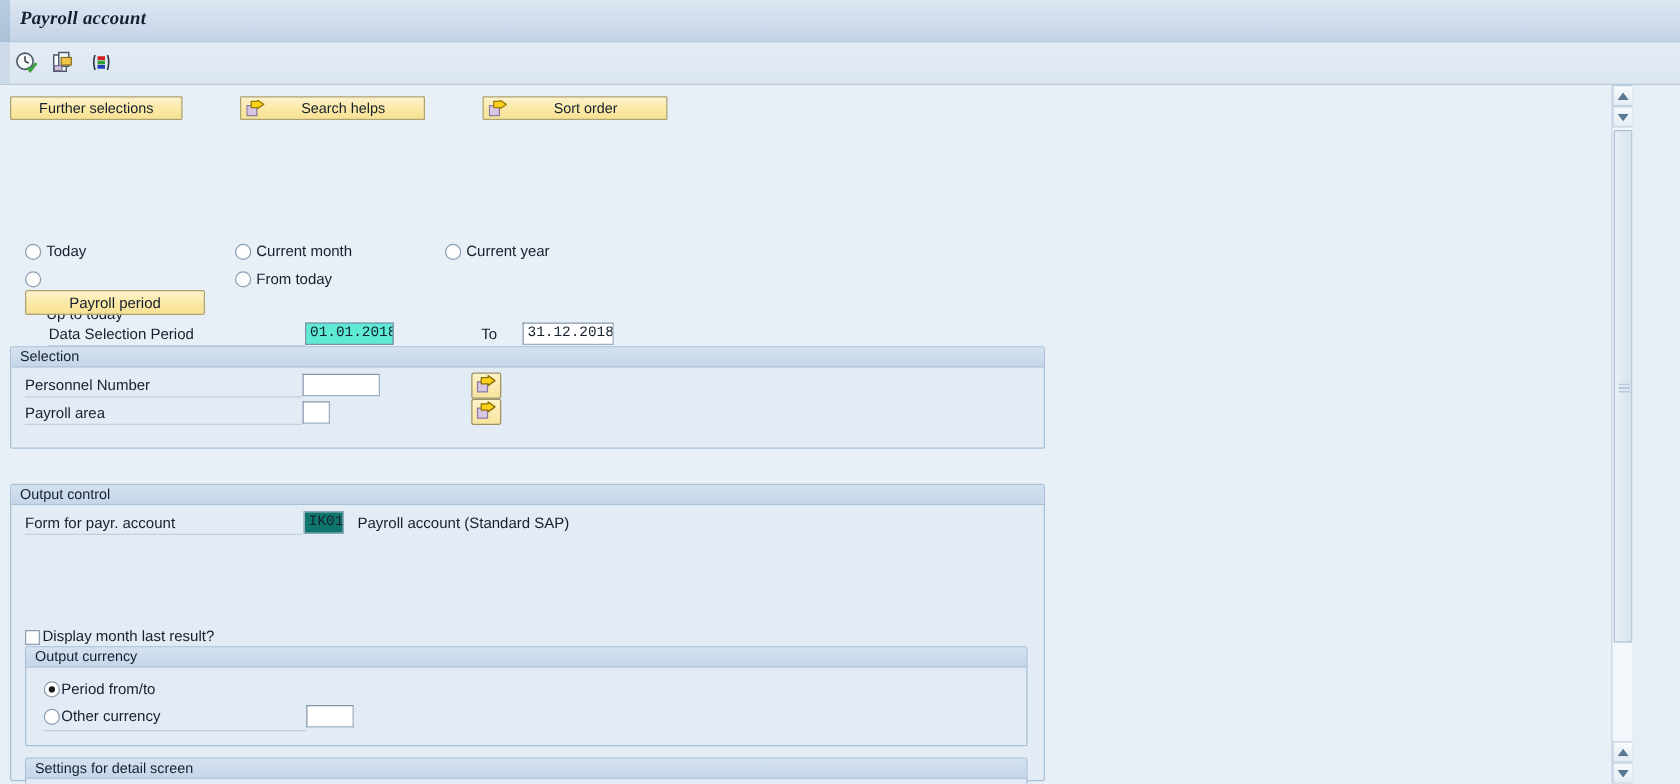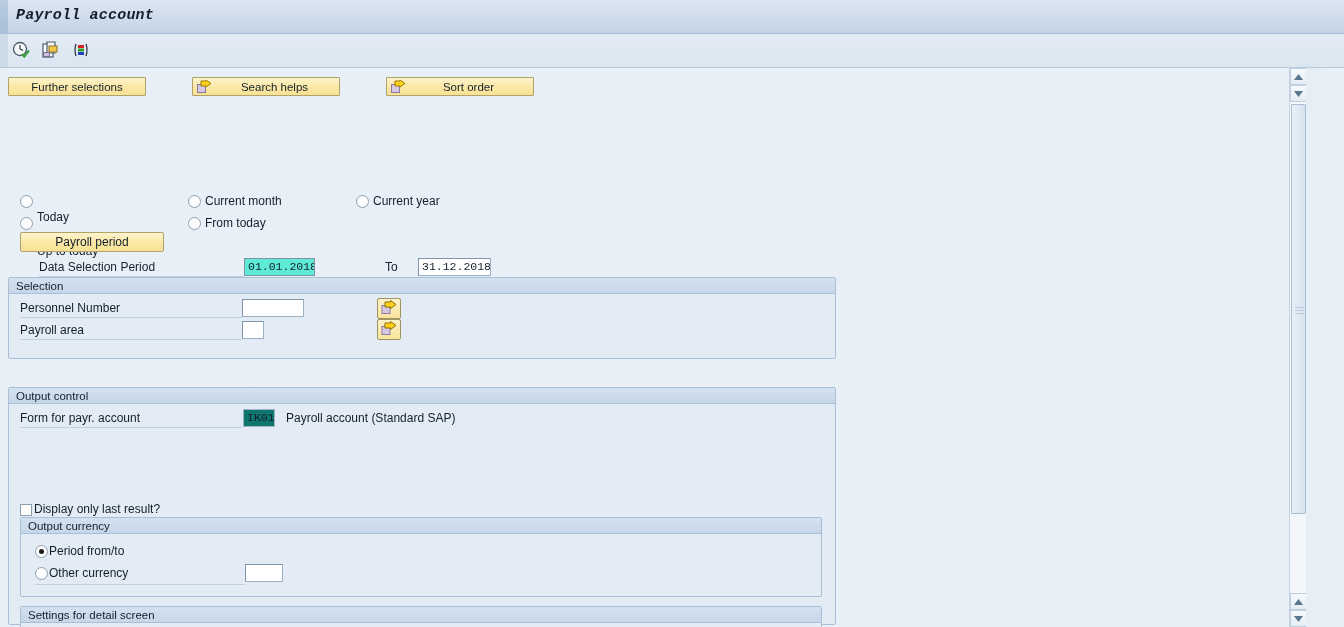--- a/index.html
+++ b/index.html
@@ -20,21 +20,21 @@
     border-bottom: 1px solid #a8bdd4;
   }
   .titlebar .edge-l {
     position: absolute; left: 0; top: 0; width: 8px; height: 34px;
     background: linear-gradient(to bottom, #b9cce0, #a9c0d8);
   }
   .title-text {
     position: absolute; left: 16px; top: 7px;
     font-size: 15px; font-weight: bold; font-style: italic;
     color: #14202e; letter-spacing: .2px;
-    font-family: Liberation Mono, monospace;
+    font-family: Liberation Serif, serif;
   }
 
   
   .toolbar {
     position: absolute; left: 0; top: 34px; width: 1344px; height: 34px;
     background: linear-gradient(to bottom, #e4ecf5 0%, #dbe6f1 100%);
     border-bottom: 1px solid #b9cadd;
   }
   .toolbar .edge-l {
     position: absolute; left: 0; top: 0; width: 8px; height: 33px;
@@ -261,21 +261,21 @@
           <rect x="0.5" y="4.5" width="8" height="8" fill="#d7c6e4" stroke="#8a7aa0" stroke-width="1"></rect>
           <path d="M4 1 h5 V0 l5 3.5 L9 7 V6 H4 z" fill="#ffd11a" stroke="#9a7d08" stroke-width="1" stroke-linejoin="round"></path>
         </svg>
       </span>
       <span class="lbl">Sort order</span>
     </div>
   </div>
 
 
   <div class="radio" style="left:20px; top:127px;"></div>
-  <div class="ctrl-label" style="left:37px; top:142px;text-align:right;">Today</div>
+  <div class="ctrl-label" style="left:37px; top:126px;text-align:right;">Today</div>
 
   <div class="radio" style="left:188px; top:127px;"></div>
   <div class="ctrl-label" style="left:205px; top:126px;">Current month</div>
 
   <div class="radio" style="left:356px; top:127px;"></div>
   <div class="ctrl-label" style="left:373px; top:126px;">Current year</div>
 
   <div class="radio" style="left:20px; top:149px;"></div>
   <div class="ctrl-label" style="left:37px; top:148px;margin-top:28px;">Up to today</div>
 
@@ -332,21 +332,21 @@
   <div class="group" style="left:8px; top:319px; width:828px; height:238px;">
     <div class="ghead">Output control</div>
   </div>
 
   <div class="fieldlabel" style="left:20px; top:343px;">Form for payr. account</div>
   <div class="underline" style="left:20px; top:359px; width:222px;"></div>
   <div class="inp box" style="left:243px; top:341px; width:32px; font-family:'Liberation Mono',monospace;">IK01</div>
   <div class="fieldlabel" style="left:286px; top:343px;">Payroll account (Standard SAP)</div>
 
   <div class="chk" style="left:20px; top:436px;"></div>
-  <div class="ctrl-label" style="left:34px; top:434px;">Display only last result?</div>
+  <div class="ctrl-label" style="left:34px; top:434px;">Display month last result?</div>
 
   <div class="fieldlabel" style="left:20px; top:457px;">No.of columns per page</div>
   <div class="underline" style="left:20px; top:473px; width:222px;"></div>
   <div class="inp box" style="left:243px; top:455px; width:18px;">12</div>
 
   <div class="chk on" style="left:20px; top:480px;"></div>
   <div class="ctrl-label" style="left:34px; top:478px;">Separate form for LegalEntity?</div>
 
   <div class="chk" style="left:20px; top:502px;"></div>
   <div class="ctrl-label" style="left:34px; top:500px;">Archived Payroll Results</div>

